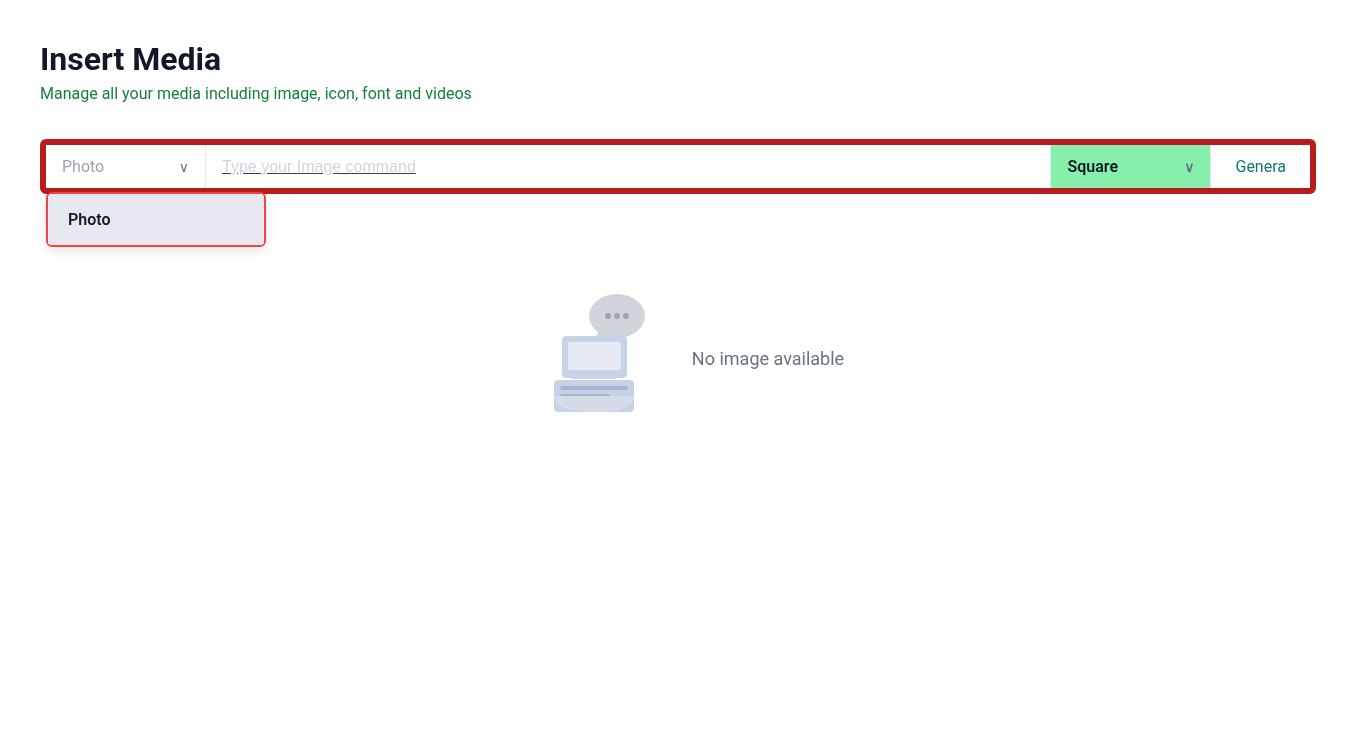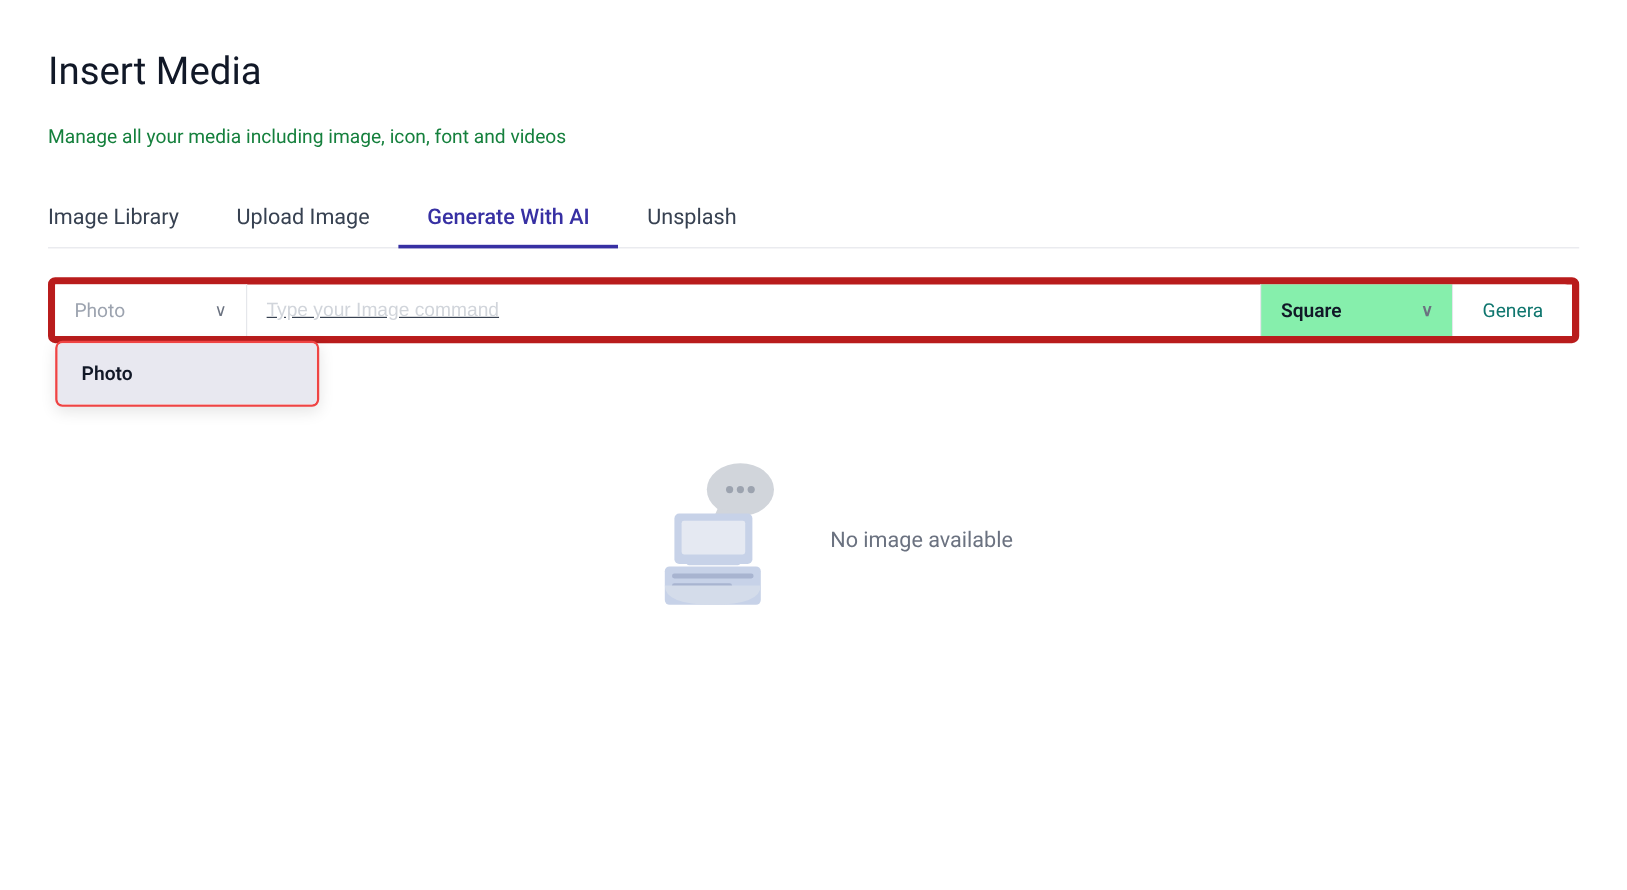--- a/index.html
+++ b/index.html
@@ -15,23 +15,23 @@
       min-height: 742px;
       overflow-x: hidden;
     }
 
     .page-container {
       padding: 40px 40px 40px 40px;
     }
 
     .page-title {
       font-size: 32px;
-      font-weight: 400;
+      font-weight: 700;
       color: #111827;
-      margin-bottom: 26px;
+      margin-bottom: 6px;
     }
 
     .page-subtitle {
       font-size: 16px;
       color: #15803d;
       margin-bottom: 36px;
     }
 
     .tabs-container {
       display: flex;
@@ -187,26 +187,20 @@
     }
   </style>
 </head>
 <body>
 
 <div class="page-container">
 
   <h1 class="page-title">Insert Media</h1>
   <p class="page-subtitle">Manage all your media including image, icon, font and videos</p>
 
-  <div class="tabs-container">
-    <div class="tab-item">Image Library</div>
-    <div class="tab-item">Upload Image</div>
-    <div class="tab-item active">Generate With AI</div>
-    <div class="tab-item">Unsplash</div>
-  </div>
 
   <div class="toolbar">
 
     <div class="type-dropdown">
       <span class="type-dropdown-label">Photo</span>
       <span class="chevron-icon">∨</span>
 
       <div class="dropdown-menu">
         <div class="dropdown-item selected">Photo</div>
       </div>

